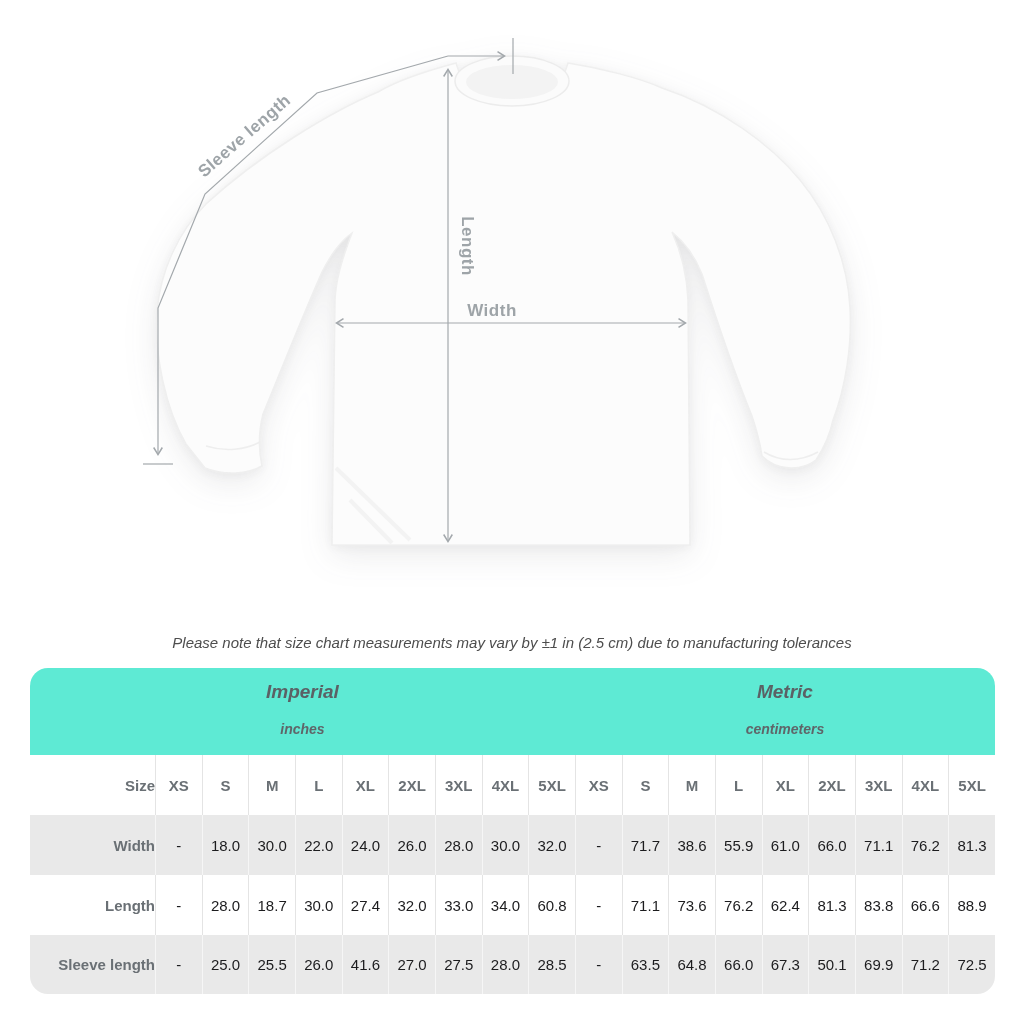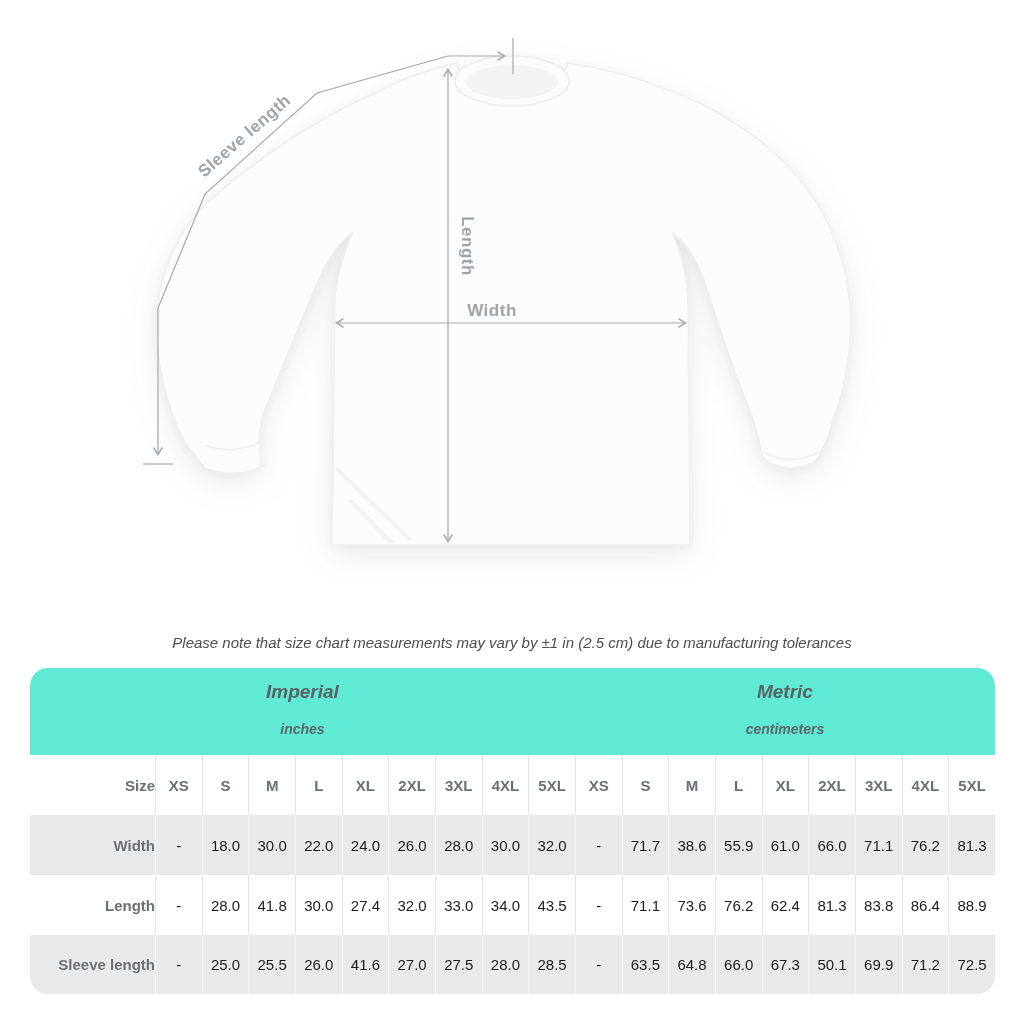--- a/index.html
+++ b/index.html
@@ -167,35 +167,35 @@
             <td class="data-cell">61.0</td>
             <td class="data-cell">66.0</td>
             <td class="data-cell">71.1</td>
             <td class="data-cell">76.2</td>
             <td class="data-cell">81.3</td>
           </tr>
           <tr>
             <th class="rowlabel">Length</th>
             <td class="data-cell">-</td>
             <td class="data-cell">28.0</td>
-            <td class="data-cell">41.8</td>
+            <td class="data-cell">18.7</td>
             <td class="data-cell">30.0</td>
             <td class="data-cell">27.4</td>
             <td class="data-cell">32.0</td>
             <td class="data-cell">33.0</td>
             <td class="data-cell">34.0</td>
-            <td class="data-cell">43.5</td>
+            <td class="data-cell">60.8</td>
             <td class="data-cell">-</td>
             <td class="data-cell">71.1</td>
             <td class="data-cell">73.6</td>
             <td class="data-cell">76.2</td>
             <td class="data-cell">62.4</td>
             <td class="data-cell">81.3</td>
             <td class="data-cell">83.8</td>
-            <td class="data-cell">86.4</td>
+            <td class="data-cell">66.6</td>
             <td class="data-cell">88.9</td>
           </tr>
           <tr>
             <th class="rowlabel">Sleeve length</th>
             <td class="data-cell">-</td>
             <td class="data-cell">25.0</td>
             <td class="data-cell">25.5</td>
             <td class="data-cell">26.0</td>
             <td class="data-cell">41.6</td>
             <td class="data-cell">27.0</td>

